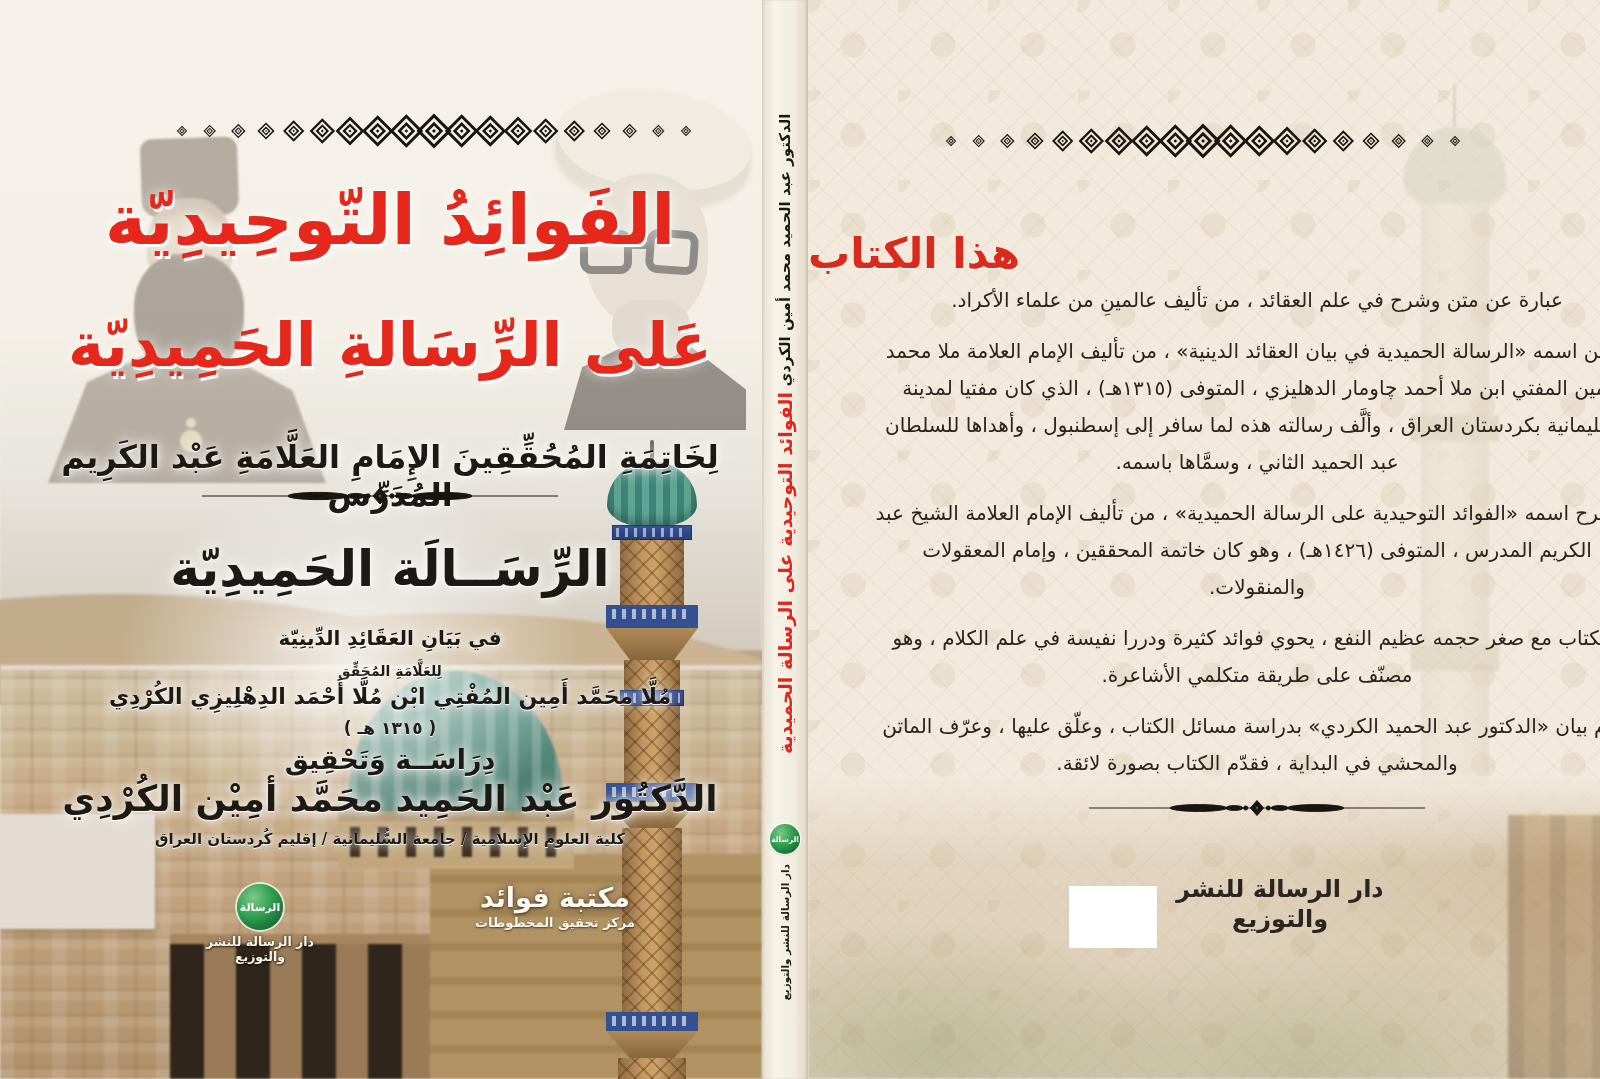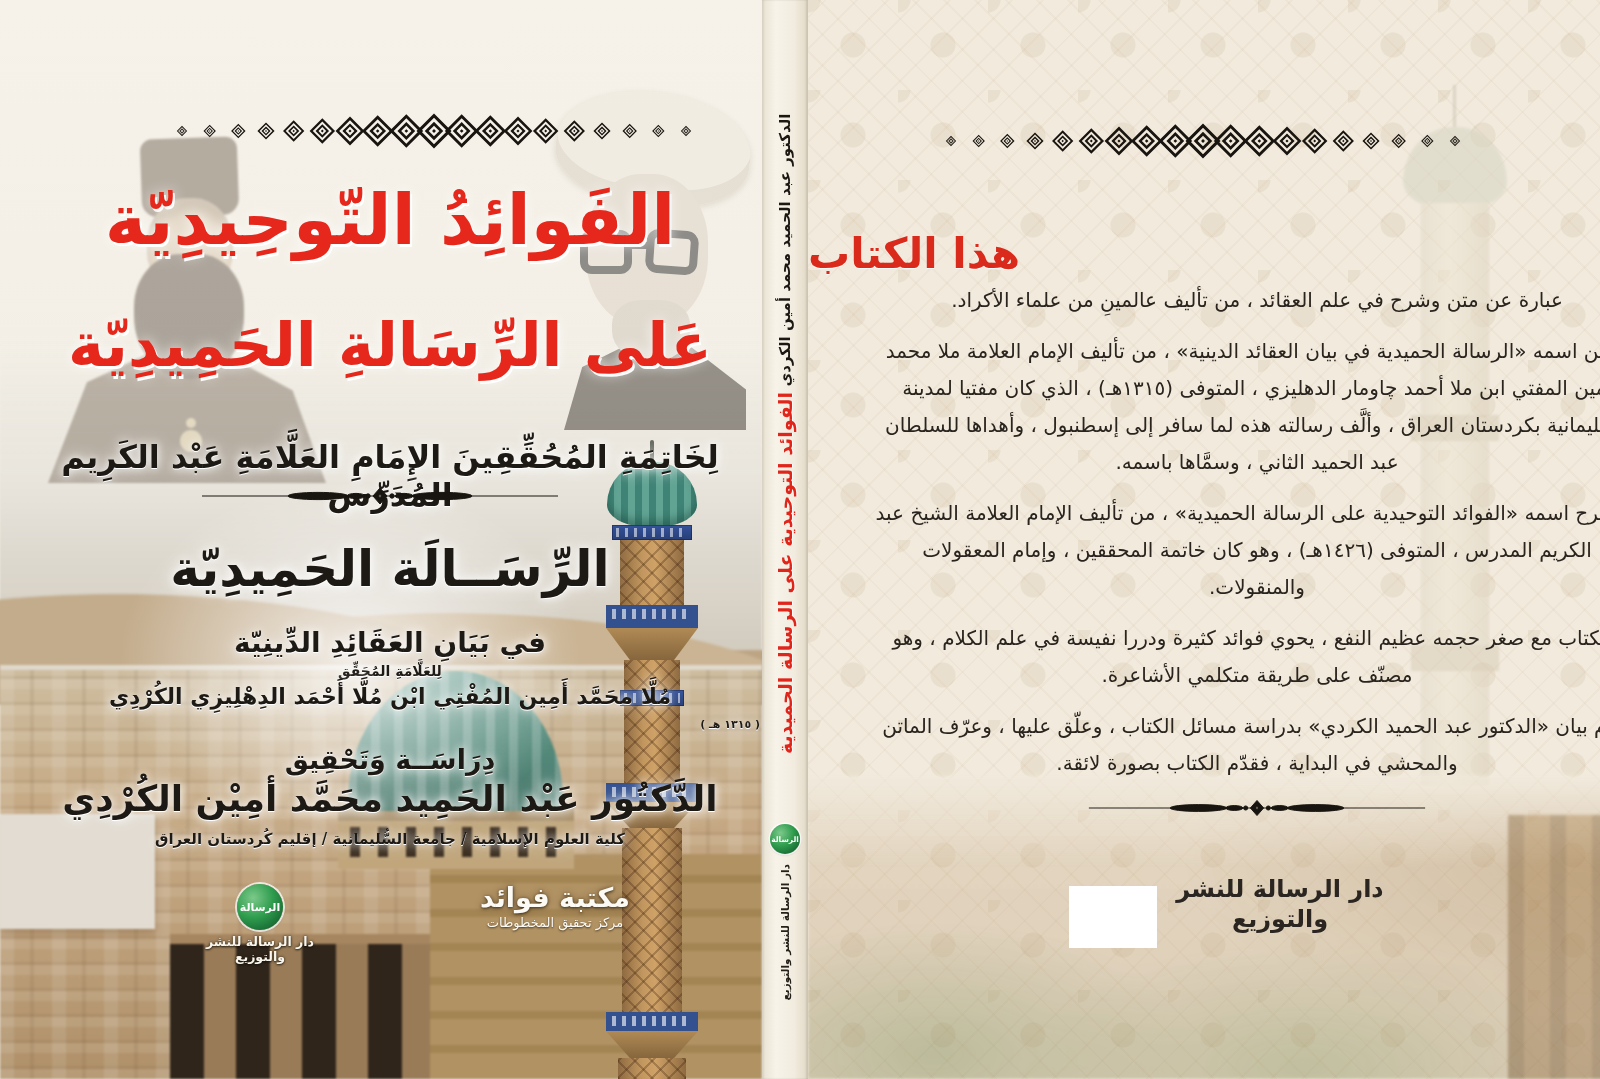--- a/index.html
+++ b/index.html
@@ -101,40 +101,40 @@
   .title-block{top:158px;color:#e6271b;font-weight:bold;
     text-shadow:2px 3px 0 rgba(255,255,255,.95),0 0 14px rgba(255,255,255,.8);}
   .title-l1{font-size:70px;line-height:124px;}
   .title-l2{font-size:61px;line-height:126px;}
   .shadowed{text-shadow:0 1px 0 #fff,0 0 9px rgba(255,255,255,.95),0 0 18px rgba(255,255,255,.8);}
   .dedication{top:438px;font-size:32px;font-weight:bold;}
   .ded-date{top:458px;font-size:16px;font-weight:bold;}
   .divider-front{position:absolute;left:200px;top:486px;width:360px;height:20px;}
   .sharh{top:514px;font-size:19px;font-weight:bold;}
   .matn-title{top:540px;font-size:50px;font-weight:bold;}
-  .matn-sub{top:626px;font-size:28px;font-weight:bold;}
+  .matn-sub{top:626px;font-size:20px;font-weight:bold;}
   .matn-author-label{top:663px;font-size:14px;font-weight:bold;}
   .matn-author{top:684px;font-size:22px;font-weight:bold;}
-  .matn-date{top:718px;font-size:11px;font-weight:bold;text-align:right;}
+  .matn-date{top:718px;font-size:17px;font-weight:bold;}
   .study{top:744px;font-size:27px;font-weight:bold;}
   .researcher{top:778px;font-size:36px;font-weight:bold;}
   .affil{top:830px;font-size:15px;font-weight:bold;}
 
   .front-pub{position:absolute;left:186px;top:884px;width:148px;text-align:center;}
   .glogo{width:46px;height:46px;margin:0 auto;border-radius:50%;
     background:radial-gradient(circle at 35% 30%,#7cc98a,#2f9d4e 45%,#176b33 80%,#0d4d24);
     box-shadow:0 0 0 2px rgba(255,255,255,.75),0 1px 3px rgba(0,0,0,.45);
     display:flex;align-items:center;justify-content:center;color:#fff;font-size:11px;font-weight:bold;direction:rtl;}
   .front-pub .mark{margin-top:4px;color:#f8f6ee;font-size:12.5px;font-weight:bold;direction:rtl;
     text-shadow:0 0 3px rgba(40,30,10,.9),0 1px 2px rgba(0,0,0,.6);}
   .front-pub .city{color:#f8f6ee;font-size:9px;font-weight:bold;direction:rtl;
     text-shadow:0 0 3px rgba(40,30,10,.9);}
   .amir{position:absolute;left:440px;top:882px;width:230px;text-align:center;direction:rtl;color:#fbfaf5;}
   .amir .l1{font-size:27px;font-weight:bold;text-shadow:0 1px 3px rgba(50,35,15,.85),0 0 6px rgba(50,35,15,.5);}
-  .amir .l2{font-size:13px;font-weight:normal;margin-top:2px;text-shadow:0 1px 2px rgba(50,35,15,.85);}
+  .amir .l2{font-size:13px;font-weight:bold;margin-top:2px;text-shadow:0 1px 2px rgba(50,35,15,.85);}
 
   
   .spine{position:absolute;left:762px;top:0;width:46px;height:1079px;
     background:linear-gradient(90deg,#e9e2d2,#f7f3e9 30%,#f2ecdf 70%,#e2d9c6);
     box-shadow:inset 2px 0 2px rgba(0,0,0,.07),inset -2px 0 2px rgba(0,0,0,.1);}
   .vwrap{position:absolute;left:0;width:46px;display:flex;align-items:center;justify-content:center;}
   .vwrap>span{display:block;transform:rotate(-90deg);white-space:nowrap;direction:rtl;text-align:center;}
   .sp-author{top:90px;height:320px;}
   .sp-author>span{width:320px;font-size:15px;font-weight:bold;color:#1b1712;}
   .sp-title{top:392px;height:316px;}

